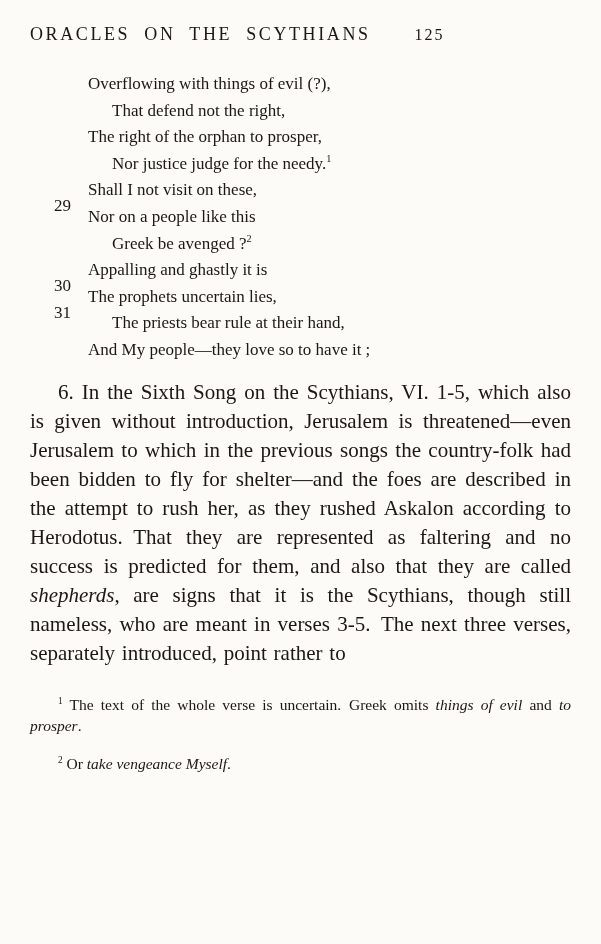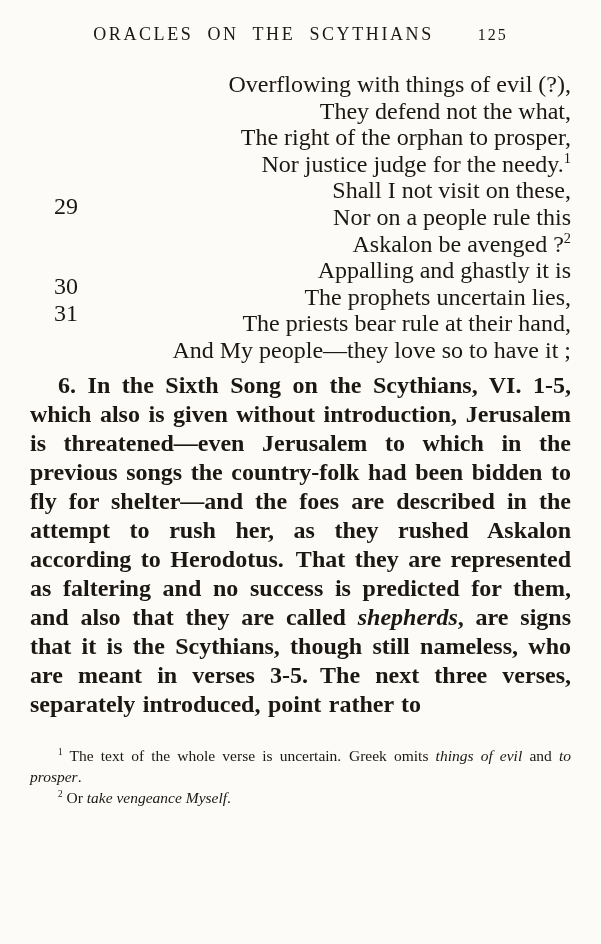--- a/index.html
+++ b/index.html
@@ -10,92 +10,90 @@
     height: 944px;
     margin: 0 auto;
     background: #fcfbf7;
     color: #1b1713;
     font-family: "Liberation Serif", "DejaVu Serif", serif;
     padding: 22px 30px 0 30px;
     overflow: hidden;
   }
   .page-header {
     display: flex;
-    justify-content: center;
     align-items: baseline;
     font-size: 18px;
     letter-spacing: 2.6px;
     word-spacing: 7px;
     margin-top: 2px;
     white-space: nowrap;
   }
   .page-number {
     margin-left: 44px;
     letter-spacing: 2px;
     font-size: 16px;
   }
   .verse-block {
     margin-top: 26px;
-    font-size: 24px;
-    text-align: right;
+    font-size: 17px;
   }
   .verse-line {
     position: relative;
     line-height: 26.6px;
     padding-left: 58px;
     white-space: nowrap;
   }
   .verse-line.indent-1 { padding-left: 82px; }
   .verse-num {
     position: absolute;
     left: 24px;
     top: 16px;
   }
   sup {
     font-size: 0.6em;
     vertical-align: super;
     line-height: 0;
   }
   .prose {
-    margin-top: 7px;
-    font-size: 24px;
+    margin-top: 14px;
+    font-size: 21px;
     line-height: 29px;
     text-align: justify;
     text-indent: 28px;
     word-spacing: 1.5px;
-    font-weight: bold;
   }
   .footnotes {
     margin-top: 26px;
     font-size: 15.5px;
     line-height: 21px;
   }
   .footnote {
     text-indent: 28px;
     text-align: justify;
+    margin-top: 17px;
   }
 </style>
 </head>
 <body>
 
 <div class="page">
 
   <header class="page-header">
     <span class="running-title">ORACLES ON THE SCYTHIANS</span>
     <span class="page-number">125</span>
   </header>
 
   <section class="verse-block">
       <div class="verse-line indent-0"><span>Overflowing with things of evil (?),</span></div>
-      <div class="verse-line indent-1"><span>They defend not the what,</span></div>
+      <div class="verse-line indent-1"><span>That defend not the right,</span></div>
       <div class="verse-line indent-0"><span>The right of the orphan to prosper,</span></div>
       <div class="verse-line indent-1"><span>Nor justice judge for the needy.</span><sup>1</sup></div>
       <div class="verse-line indent-0"><span class="verse-num">29</span><span>Shall I not visit on these,</span></div>
-      <div class="verse-line indent-0"><span>Nor on a people rule this</span></div>
-      <div class="verse-line indent-1"><span>Askalon be avenged ?</span><sup>2</sup></div>
+      <div class="verse-line indent-0"><span>Nor on a people like this</span></div>
+      <div class="verse-line indent-1"><span>Greek be avenged ?</span><sup>2</sup></div>
       <div class="verse-line indent-0"><span class="verse-num">30</span><span>Appalling and ghastly it is</span></div>
       <div class="verse-line indent-0"><span class="verse-num">31</span><span>The prophets uncertain lies,</span></div>
       <div class="verse-line indent-1"><span>The priests bear rule at their hand,</span></div>
       <div class="verse-line indent-0"><span>And My people—they love so to have it ;</span></div>
     </section>
 
   <p class="prose"><span>6. In the Sixth Song on the Scythians, VI. 1-5, which also is given without introduction, Jerusalem is threatened—even Jerusalem to which in the previous songs the country-folk had been bidden to fly for shelter—and the foes are described in the attempt to rush her, as they rushed Askalon according to Herodotus. That they are represented as faltering and no success is predicted for them, and also that they are called </span><i>shepherds</i><span>, are signs that it is the Scythians, though still nameless, who are meant in verses 3-5. The next three verses, separately introduced, point rather to</span></p>
 
   <footer class="footnotes">
       <p class="footnote"><sup>1</sup> <span>The text of the whole verse is uncertain. Greek omits </span><i>things of evil</i><span> and </span><i>to prosper</i><span>.</span></p>

